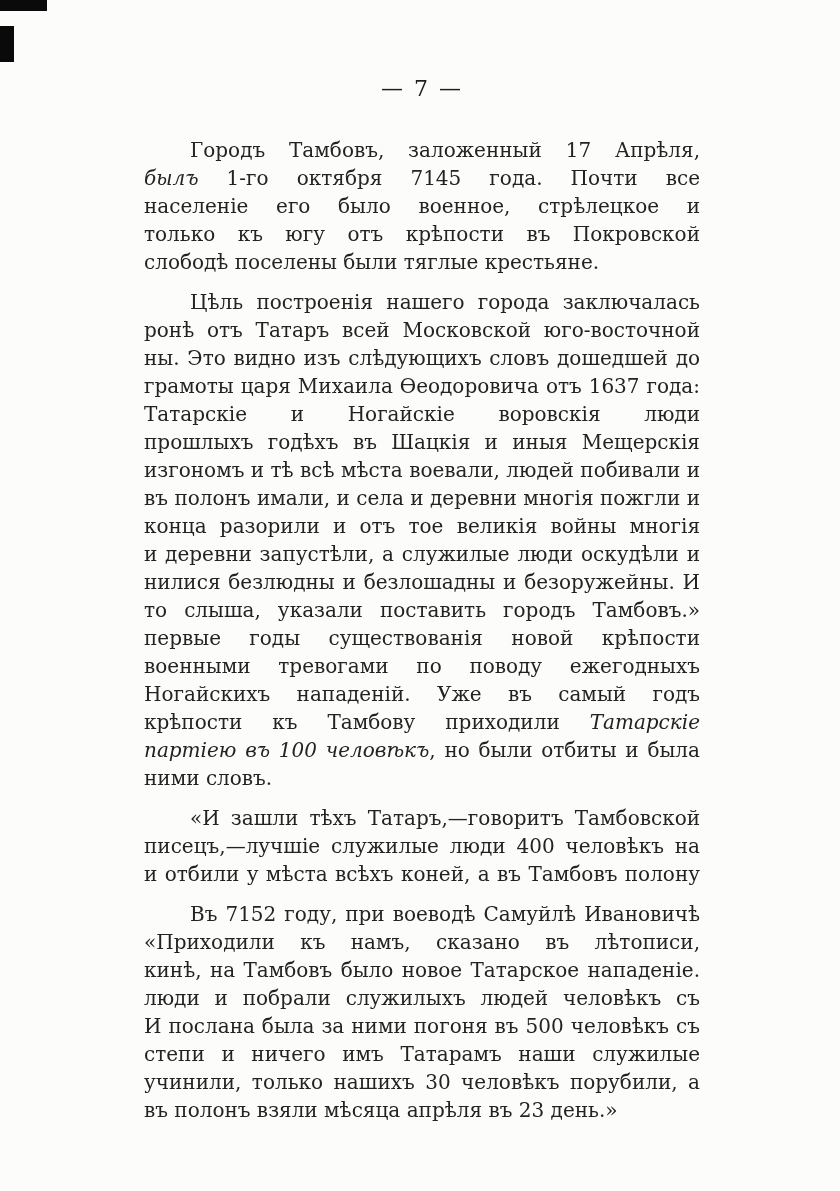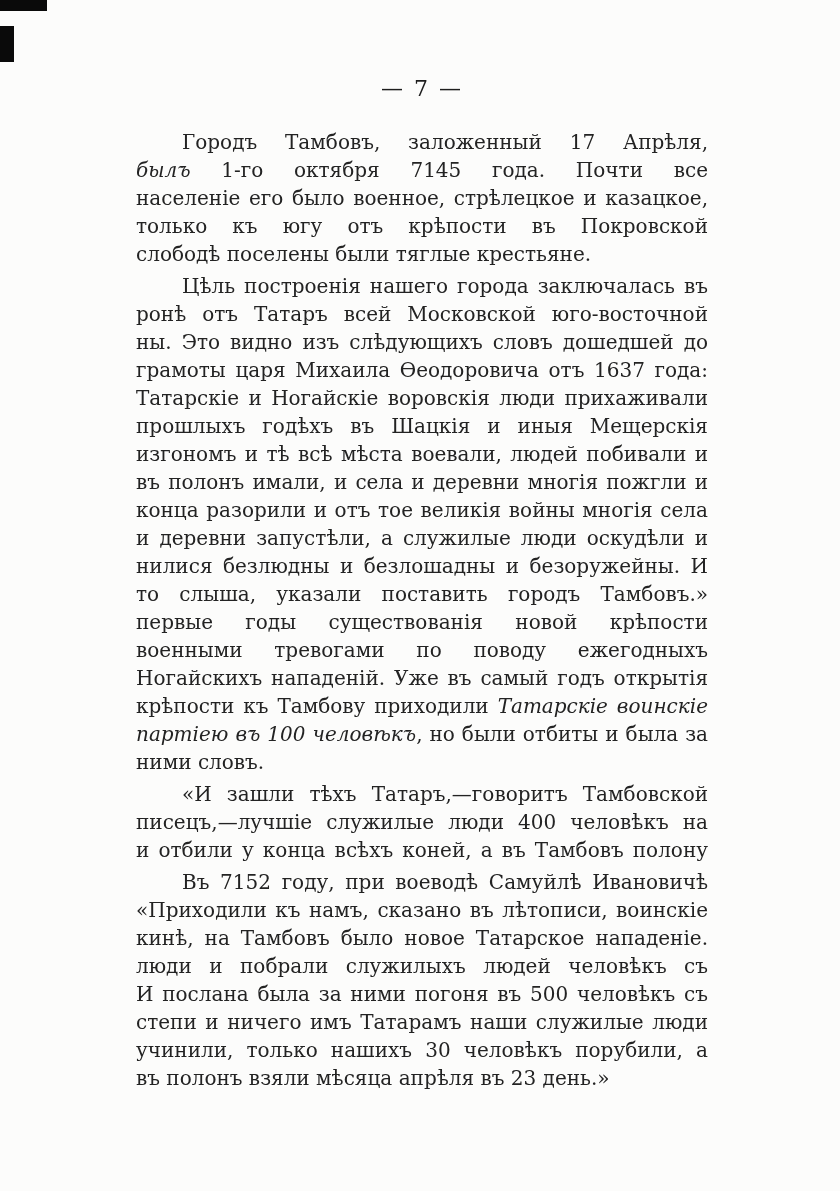--- a/index.html
+++ b/index.html
@@ -41,21 +41,21 @@
   .text-block {
     position: absolute;
     top: 124px;
     left: 132px;
     width: 580px;
     font-size: 20px;
     line-height: 28px;
     color: #232323;
   }
   .paragraph {
-    margin: 4px;
+    margin: 12px;
   }
   .line {
     text-align: justify;
     text-align-last: justify;
     white-space: normal;
     height: 28px;
     overflow: hidden;
   }
   .line.last {
     text-align: left;
@@ -101,21 +101,21 @@
         <div class="line"><span class="seg">первые годы существованія новой крѣпости отличались</span></div>
         <div class="line"><span class="seg">военными тревогами по поводу ежегодныхъ Татарскихъ и</span></div>
         <div class="line"><span class="seg">Ногайскихъ нападеній. Уже въ самый годъ открытія</span></div>
         <div class="line"><span class="seg">крѣпости къ Тамбову приходили </span><span class="seg italic">Татарскіе воинскіе люди</span></div>
         <div class="line"><span class="seg italic">партіею въ 100 человѣкъ</span><span class="seg">, но были отбиты и была за</span></div>
         <div class="line last"><span class="seg">ними словъ.</span></div>
       </div>
       <div class="paragraph">
         <div class="line first"><span class="seg">«И зашли тѣхъ Татаръ,—говоритъ Тамбовской лѣто-</span></div>
         <div class="line"><span class="seg">писецъ,—лучшіе служилые люди 400 человѣкъ на степи</span></div>
-        <div class="line"><span class="seg">и отбили у конца всѣхъ коней, а въ Тамбовъ полону</span></div>
+        <div class="line"><span class="seg">и отбили у мѣста всѣхъ коней, а въ Тамбовъ полону</span></div>
       </div>
       <div class="paragraph">
         <div class="line first"><span class="seg">Въ 7152 году, при воеводѣ Самуйлѣ Ивановичѣ Бис-</span></div>
         <div class="line"><span class="seg">«Приходили къ намъ, сказано въ лѣтописи, воинскіе</span></div>
         <div class="line"><span class="seg">кинѣ, на Тамбовъ было новое Татарское нападеніе.</span></div>
         <div class="line"><span class="seg">люди и побрали служилыхъ людей человѣкъ съ двадцать.</span></div>
         <div class="line"><span class="seg">И послана была за ними погоня въ 500 человѣкъ съ</span></div>
         <div class="line"><span class="seg">степи и ничего имъ Татарамъ наши служилые люди не</span></div>
         <div class="line"><span class="seg">учинили, только нашихъ 30 человѣкъ порубили, а иныхъ</span></div>
         <div class="line last"><span class="seg">въ полонъ взяли мѣсяца апрѣля въ 23 день.»</span></div>

